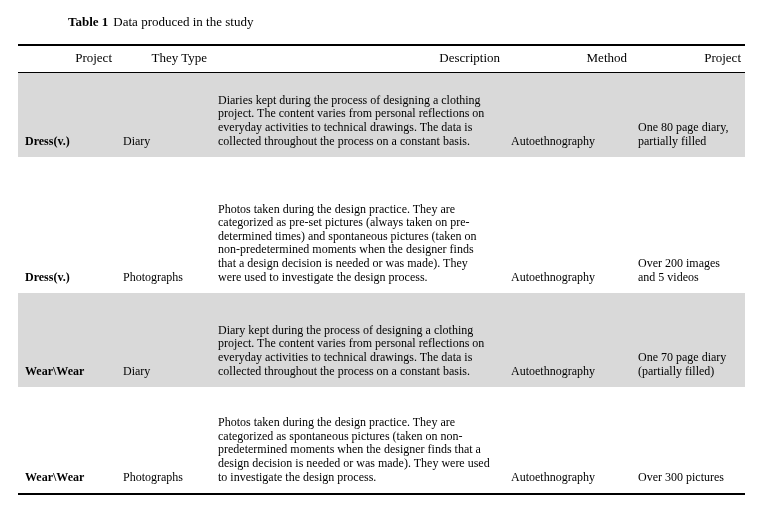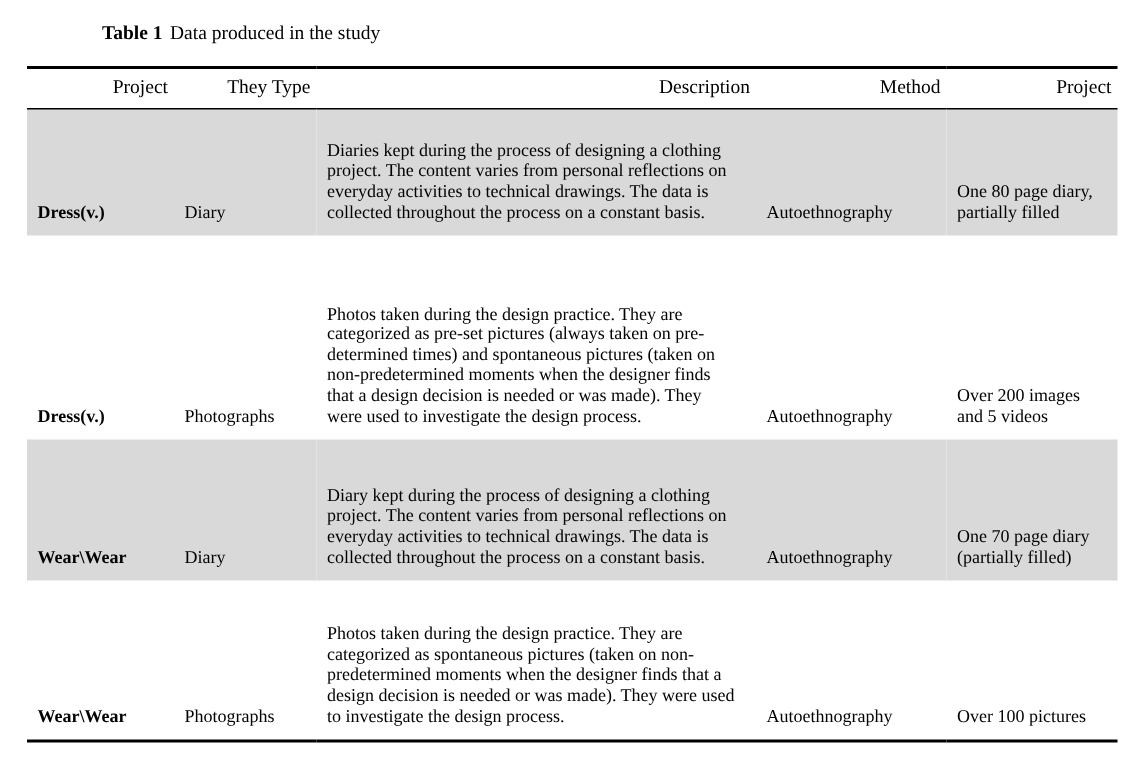--- a/index.html
+++ b/index.html
@@ -112,18 +112,18 @@
         <td class="dtype">Diary</td>
         <td class="desc">Diary kept during the process of designing a clothing project. The content varies from personal reflections on everyday activities to technical drawings. The data is collected throughout the process on a constant basis.</td>
         <td class="method">Autoethnography</td>
         <td class="qty">One 70 page diary (partially filled)</td>
       </tr>
       <tr>
         <td class="project">Wear\Wear</td>
         <td class="dtype">Photographs</td>
         <td class="desc">Photos taken during the design practice. They are categorized as spontaneous pictures (taken on non-predetermined moments when the designer finds that a design decision is needed or was made). They were used to investigate the design process.</td>
         <td class="method">Autoethnography</td>
-        <td class="qty">Over 100 pictures</td>
+        <td class="qty">Over 300 pictures</td>
       </tr>
     </tbody>
   </table>
 
 </div>
 
 </body></html>

